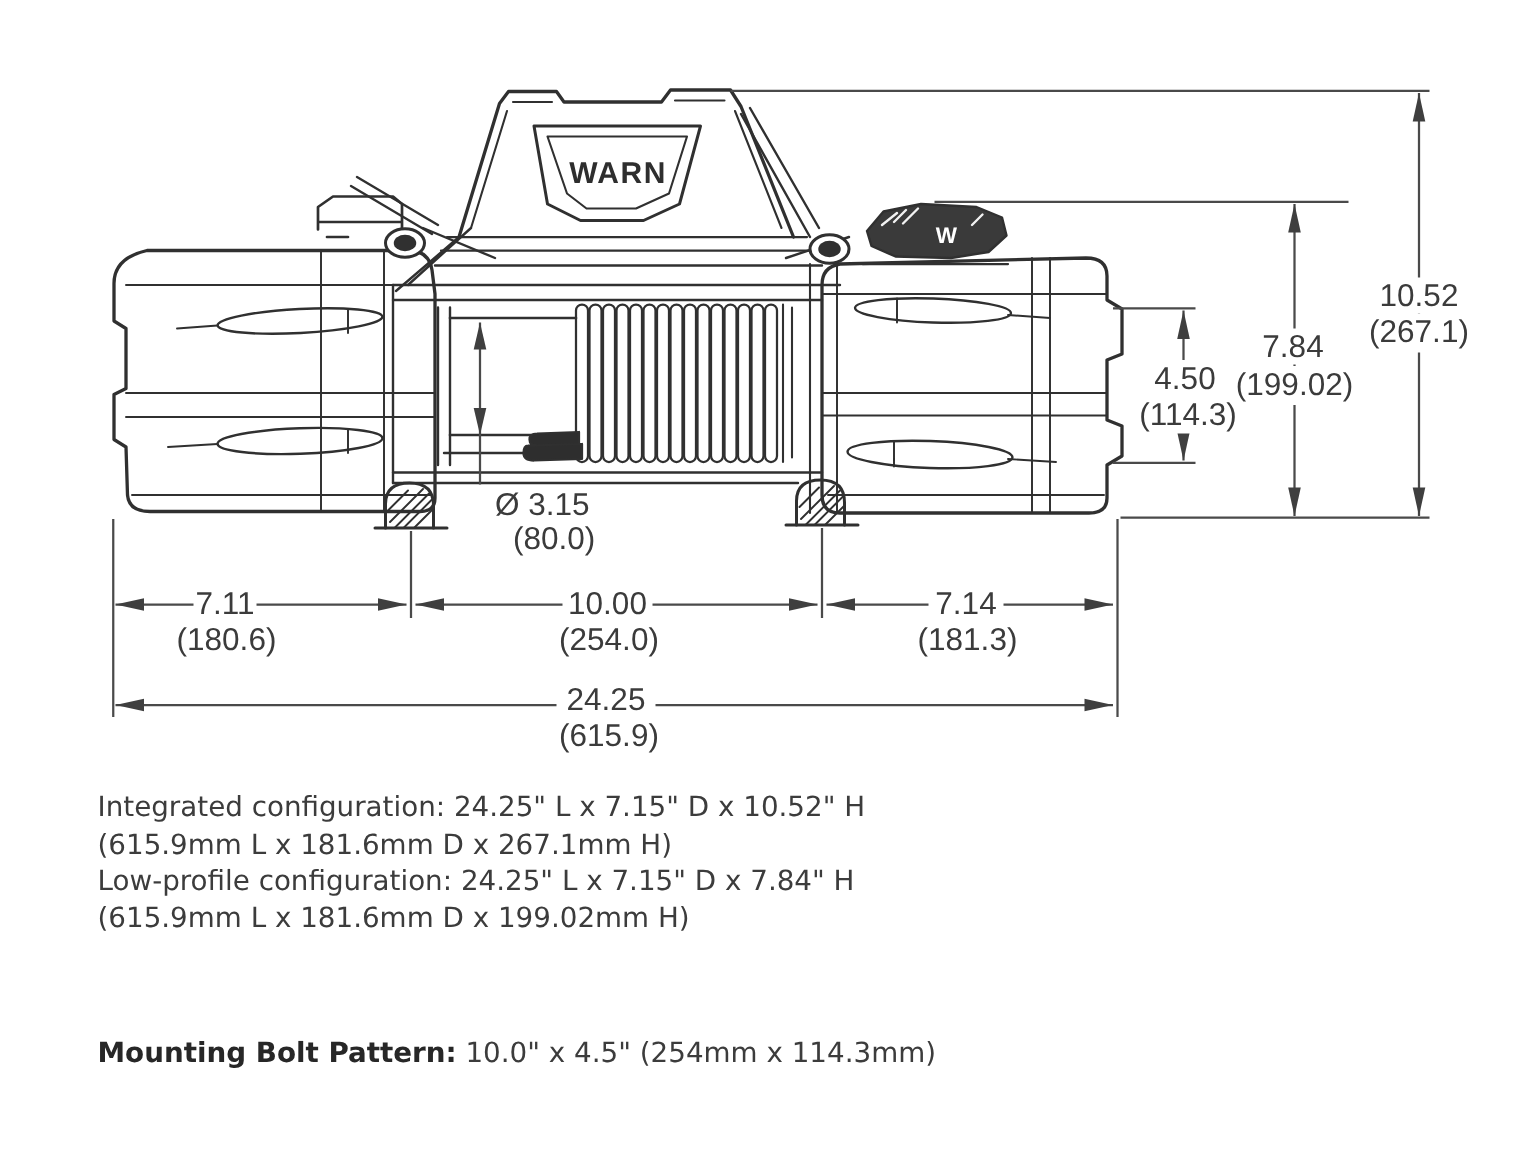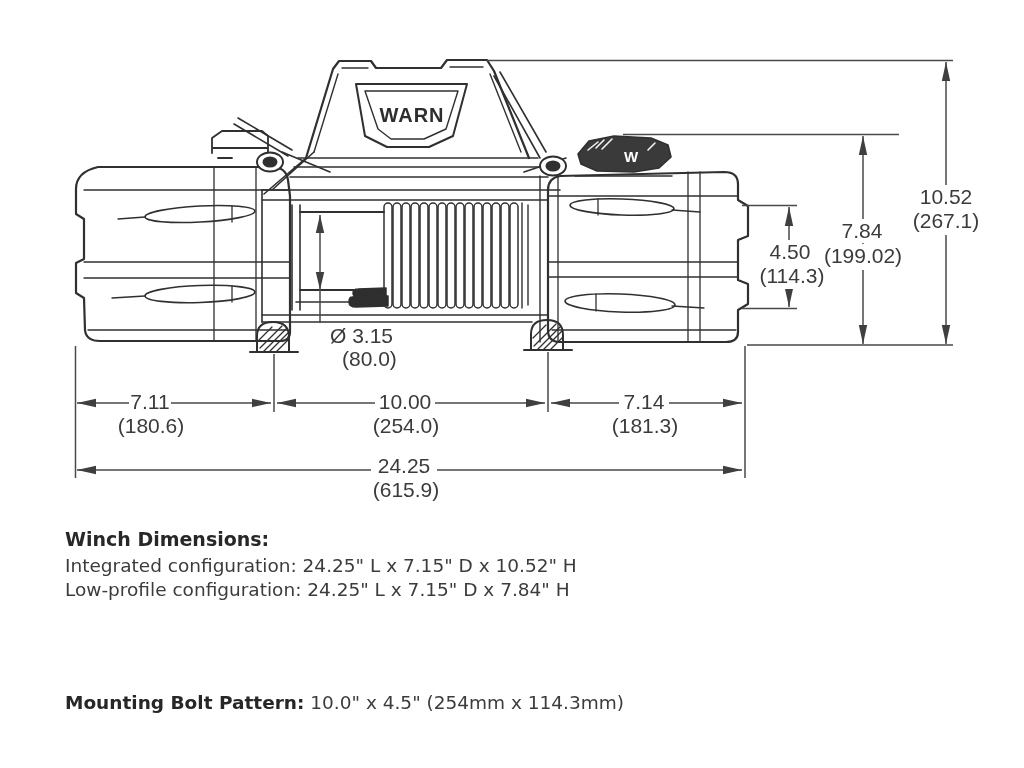--- a/index.html
+++ b/index.html
@@ -172,22 +172,23 @@
       <text class="dimtext" x="863" y="263" text-anchor="middle">(199.02)</text>
       <text class="dimtext" x="946" y="204" text-anchor="middle">10.52</text>
       <text class="dimtext" x="946" y="228" text-anchor="middle">(267.1)</text>
       <text class="dimtext" x="330" y="343">Ø 3.15</text>
       <text class="dimtext" x="342" y="366">(80.0)</text>
     </g>
   </g>
 </svg>
 
 <div class="specs">
-  <div class="heading">Winch Dimensions:</div>
   <div>Integrated configuration: 24.25" L x 7.15" D x 10.52" H</div>
+  <div>(615.9mm L x 181.6mm D x 267.1mm H)</div>
   <div>Low-profile configuration: 24.25" L x 7.15" D x 7.84" H</div>
+  <div>(615.9mm L x 181.6mm D x 199.02mm H)</div>
 </div>
 
 <div class="mounting">
   <b>Mounting Bolt Pattern:</b><span> 10.0" x 4.5" (254mm x 114.3mm)</span>
 </div>
 
 </div>
 
 </body></html>

